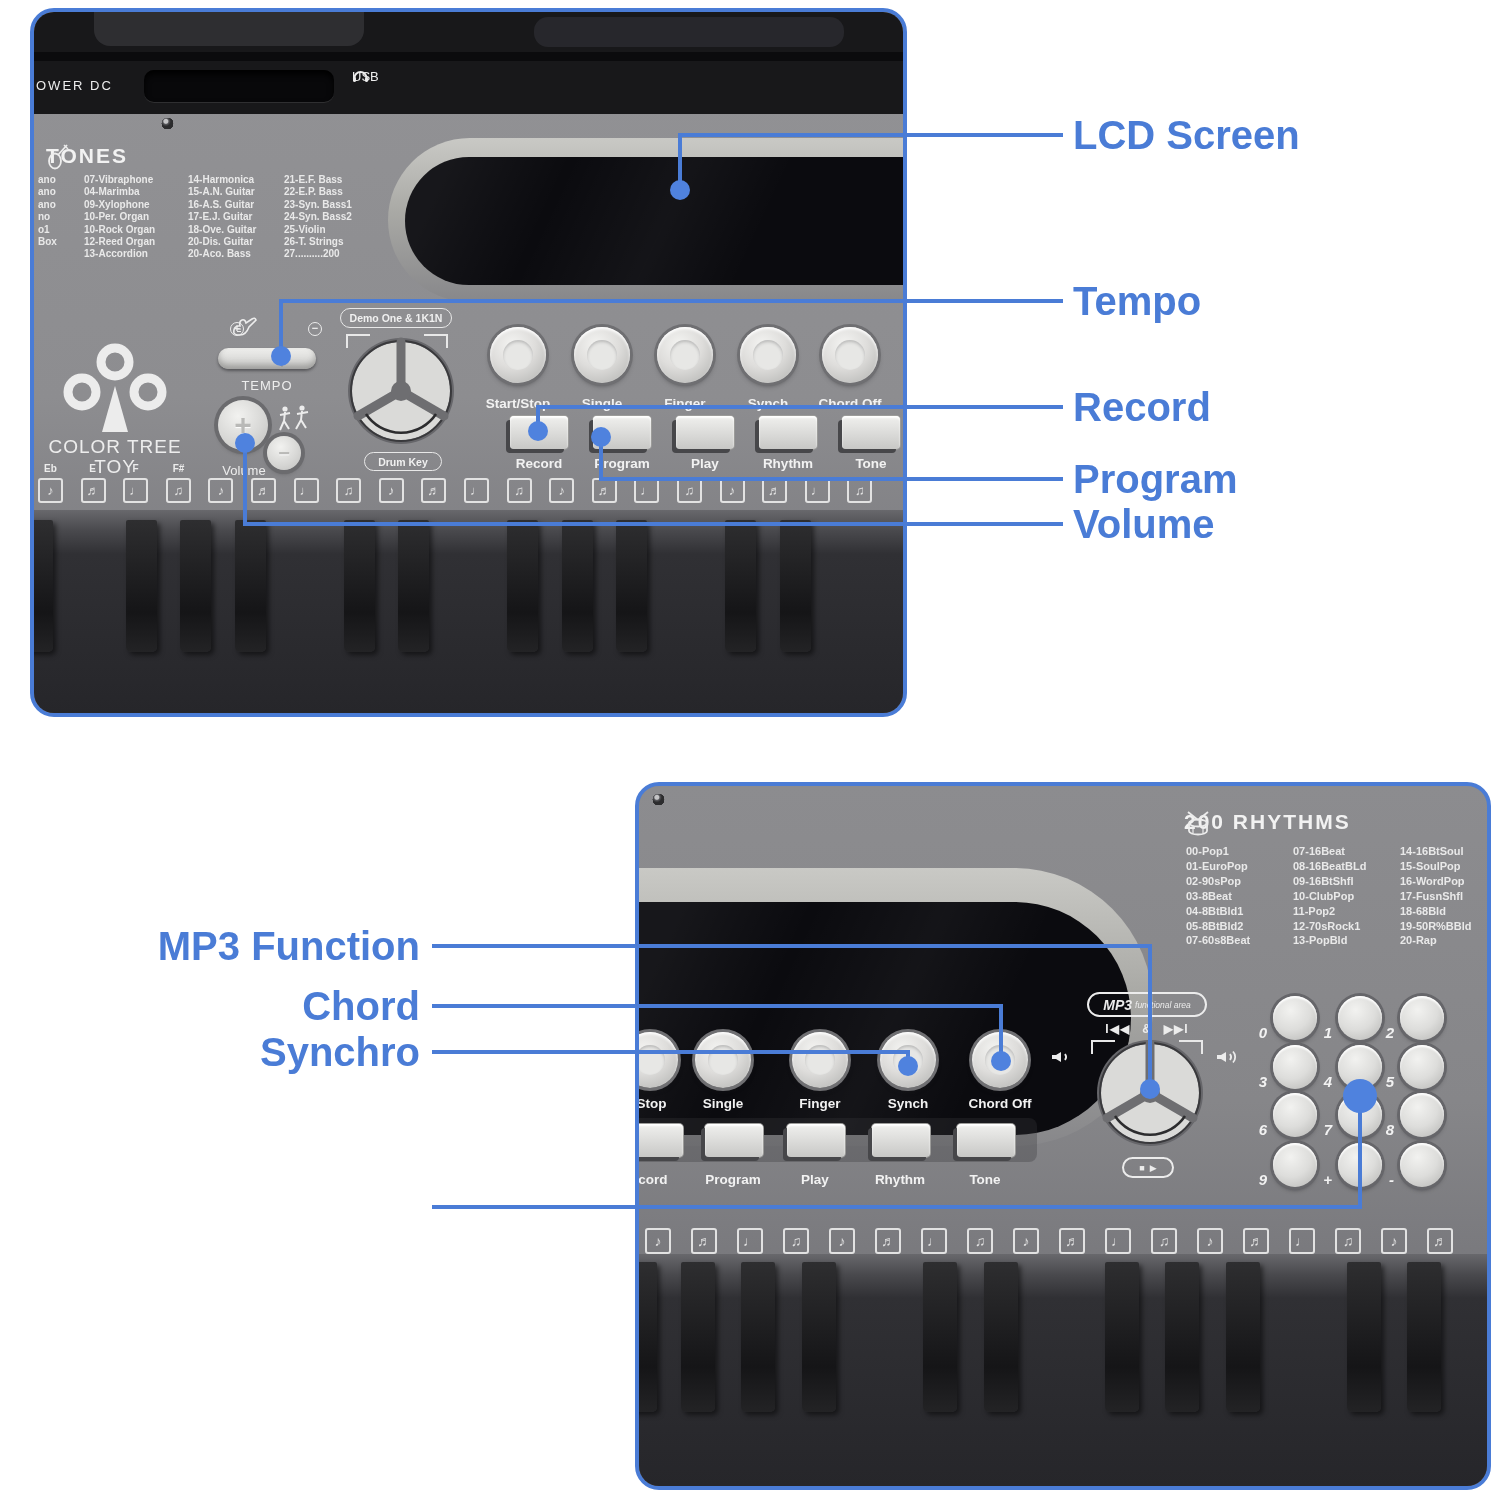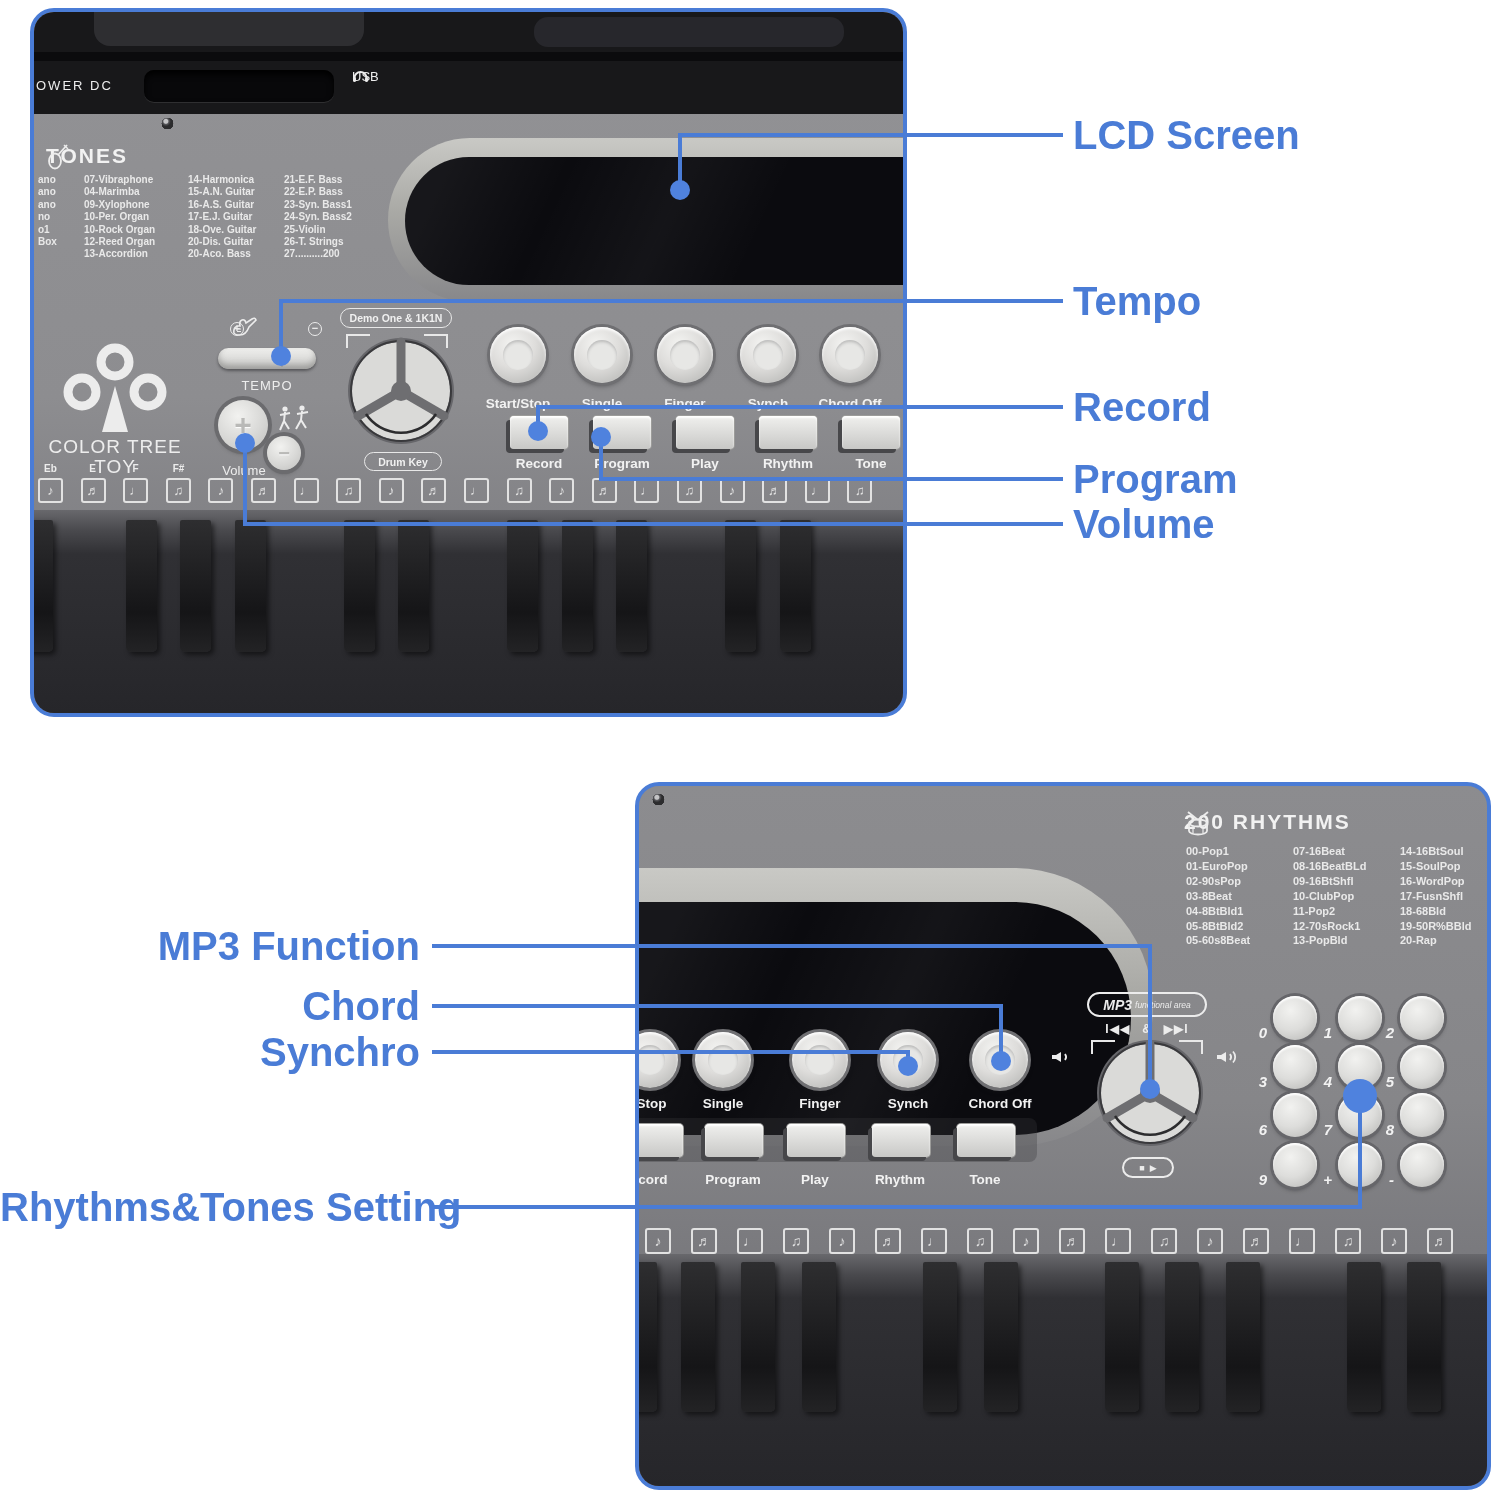--- a/index.html
+++ b/index.html
@@ -421,21 +421,21 @@
           <line x1="19" y1="16" x2="19" y2="23" stroke="#ececec" stroke-width="1.2"></line>
         </svg>
       </div>
       <div class="rcol rcol1">
         <span style="position:static;display:block">00-Pop1</span>
         <span style="position:static;display:block">01-EuroPop</span>
         <span style="position:static;display:block">02-90sPop</span>
         <span style="position:static;display:block">03-8Beat</span>
         <span style="position:static;display:block">04-8BtBld1</span>
         <span style="position:static;display:block">05-8BtBld2</span>
-        <span style="position:static;display:block">05-60s8Beat</span>
+        <span style="position:static;display:block">07-60s8Beat</span>
       </div>
       <div class="rcol rcol2">
         <span style="position:static;display:block">07-16Beat</span>
         <span style="position:static;display:block">08-16BeatBLd</span>
         <span style="position:static;display:block">09-16BtShfl</span>
         <span style="position:static;display:block">10-ClubPop</span>
         <span style="position:static;display:block">11-Pop2</span>
         <span style="position:static;display:block">12-70sRock1</span>
         <span style="position:static;display:block">13-PopBld</span>
       </div>
@@ -611,14 +611,13 @@
   </svg>
 
   <div class="cl-label cl-right" style="top:114px;">LCD Screen</div>
   <div class="cl-label cl-right" style="top:280px;">Tempo</div>
   <div class="cl-label cl-right" style="top:386px;">Record</div>
   <div class="cl-label cl-right" style="top:458px;">Program</div>
   <div class="cl-label cl-right" style="top:503px;">Volume</div>
   <div class="cl-label cl-left" style="top:925px;">MP3 Function</div>
   <div class="cl-label cl-left" style="top:985px;">Chord</div>
   <div class="cl-label cl-left" style="top:1031px;">Synchro</div>
-  <div class="cl-label cl-left" style="top:1186px;">Rhythms&amp;Tones Setting</div>
 </div>
 
 </body></html>

